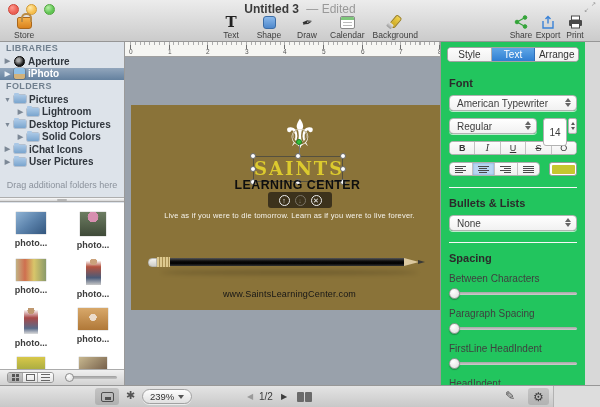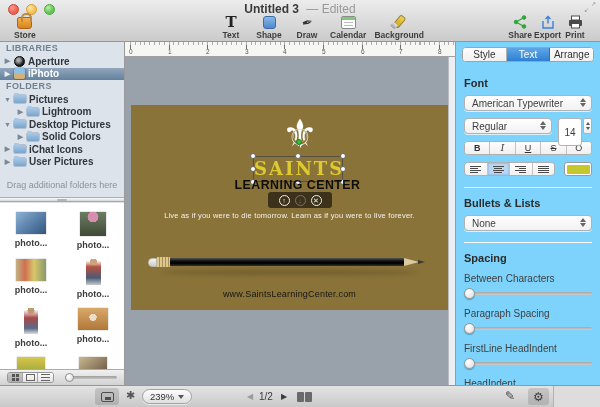--- a/index.html
+++ b/index.html
@@ -17,21 +17,21 @@
   .tl.green{background:radial-gradient(circle at 35% 30%,#b8f0a8,#61c554 60%);border:1px solid #51a53e;}
   .win-title{position:absolute;left:0;right:0;top:2px;text-align:center;font-size:12px;}
   .t-main{font-weight:bold;color:#3b3b3b;}
   .t-sub{color:#999;margin-left:4px;}
   .fullscreen{position:absolute;right:4px;top:1px;width:12px;height:12px;color:#8a8a8a;font-size:6px;line-height:6px;}
   .fullscreen i{font-style:normal;position:absolute;}
   .fullscreen i:first-child{right:0;top:0;}
   .fullscreen i:last-child{left:0;bottom:0;}
 
   .tb-col{display:flex;flex-direction:column;align-items:center;justify-content:flex-end;gap:2px;height:26px;}
-  .tb-label{font-size:8.5px;color:#3d3d3d;line-height:8px;white-space:nowrap;font-weight:bold;}
+  .tb-label{font-size:8.5px;color:#3d3d3d;line-height:8px;white-space:nowrap;}
   .store{position:absolute;left:14px;top:13px;}
   .bag-icon{position:relative;width:15px;height:12px;border-radius:2px 2px 3px 3px;
     background:linear-gradient(#f5b14a,#d9821d);border:1px solid #a8661c;margin-top:4px;}
   .bag-icon::before{content:"";position:absolute;left:3px;top:-5px;width:7px;height:7px;border:2px solid #b98a44;
     border-bottom:none;border-radius:5px 5px 0 0;}
   .tools{position:absolute;left:216px;top:13px;display:flex;gap:8px;}
   .tools .tb-col{min-width:30px;}
   .icon-box{height:15px;display:flex;align-items:flex-end;justify-content:center;}
   .text-tool-glyph{font-family:"DejaVu Serif",serif;font-size:15px;line-height:14px;color:#222;font-weight:bold;}
   .shape-glyph{width:13px;height:13px;border-radius:3px;background:linear-gradient(#8ab8ea,#4e88cc);border:1px solid #3c6da6;}
@@ -134,21 +134,21 @@
   .eraser{width:9px;height:9px;background:linear-gradient(#f4f3ef,#cfcec8);border-radius:4px 0 0 4px;border:1px solid #b8b7b0;}
   .ferrule{width:13px;height:10px;background:repeating-linear-gradient(90deg,#ddc98f 0 2px,#a88f52 2px 3px);}
   .pencil-body{flex:1;height:8px;background:linear-gradient(#565656,#0e0e0e 40%,#000 65%,#333);}
   .wood-tip{width:0;height:0;border-top:4px solid transparent;border-bottom:4px solid transparent;border-left:15px solid #dcc9a0;}
   .lead-tip{width:0;height:0;border-top:2px solid transparent;border-bottom:2px solid transparent;border-left:7px solid #3a3a36;margin-left:-1px;}
   .pencil-shadow{position:absolute;left:30px;right:30px;top:165px;height:5px;border-radius:50%;
     background:rgba(0,0,0,.18);filter:blur(2px);}
   .website{position:absolute;left:0;right:0;top:184px;text-align:center;font-size:9px;font-weight:normal;color:#161616;letter-spacing:.2px;}
 
   
-  .inspector{position:absolute;right:0;top:42px;width:145px;bottom:22px;background:#7dd3fc;border-left:1px solid #9b9b9b;
+  .inspector{position:absolute;right:15px;top:42px;width:145px;bottom:22px;background:#22c55e;border-left:1px solid #9b9b9b;
     font-size:10px;color:#3d3d3d;}
   .tabbar{position:absolute;left:6px;right:6px;top:5px;height:15px;display:flex;border:1px solid #a3a3a3;border-radius:4px;overflow:hidden;background:#fafafa;}
   .tab{flex:1;display:flex;align-items:center;justify-content:center;font-size:10px;color:#333;border-right:1px solid #b0b0b0;background:linear-gradient(#fdfdfd,#f0f0f0);}
   .tab:last-child{border-right:none;}
   .tab.active{background:linear-gradient(#5fa6e6,#2f7fd3);color:#fff;border-right-color:#2f6fb8;}
   .insp-body{position:absolute;left:8px;right:8px;top:26px;}
   .sec-header{font-size:11px;font-weight:bold;color:#2b2b2b;margin-top:9px;}
   .popup{position:relative;margin-top:6px;height:16px;border:1px solid #b2b2b2;border-radius:4px;
     background:linear-gradient(#fff,#f1f1f1);display:flex;align-items:center;padding:0 16px 0 7px;
     box-shadow:0 1px 0 rgba(255,255,255,.7);}

